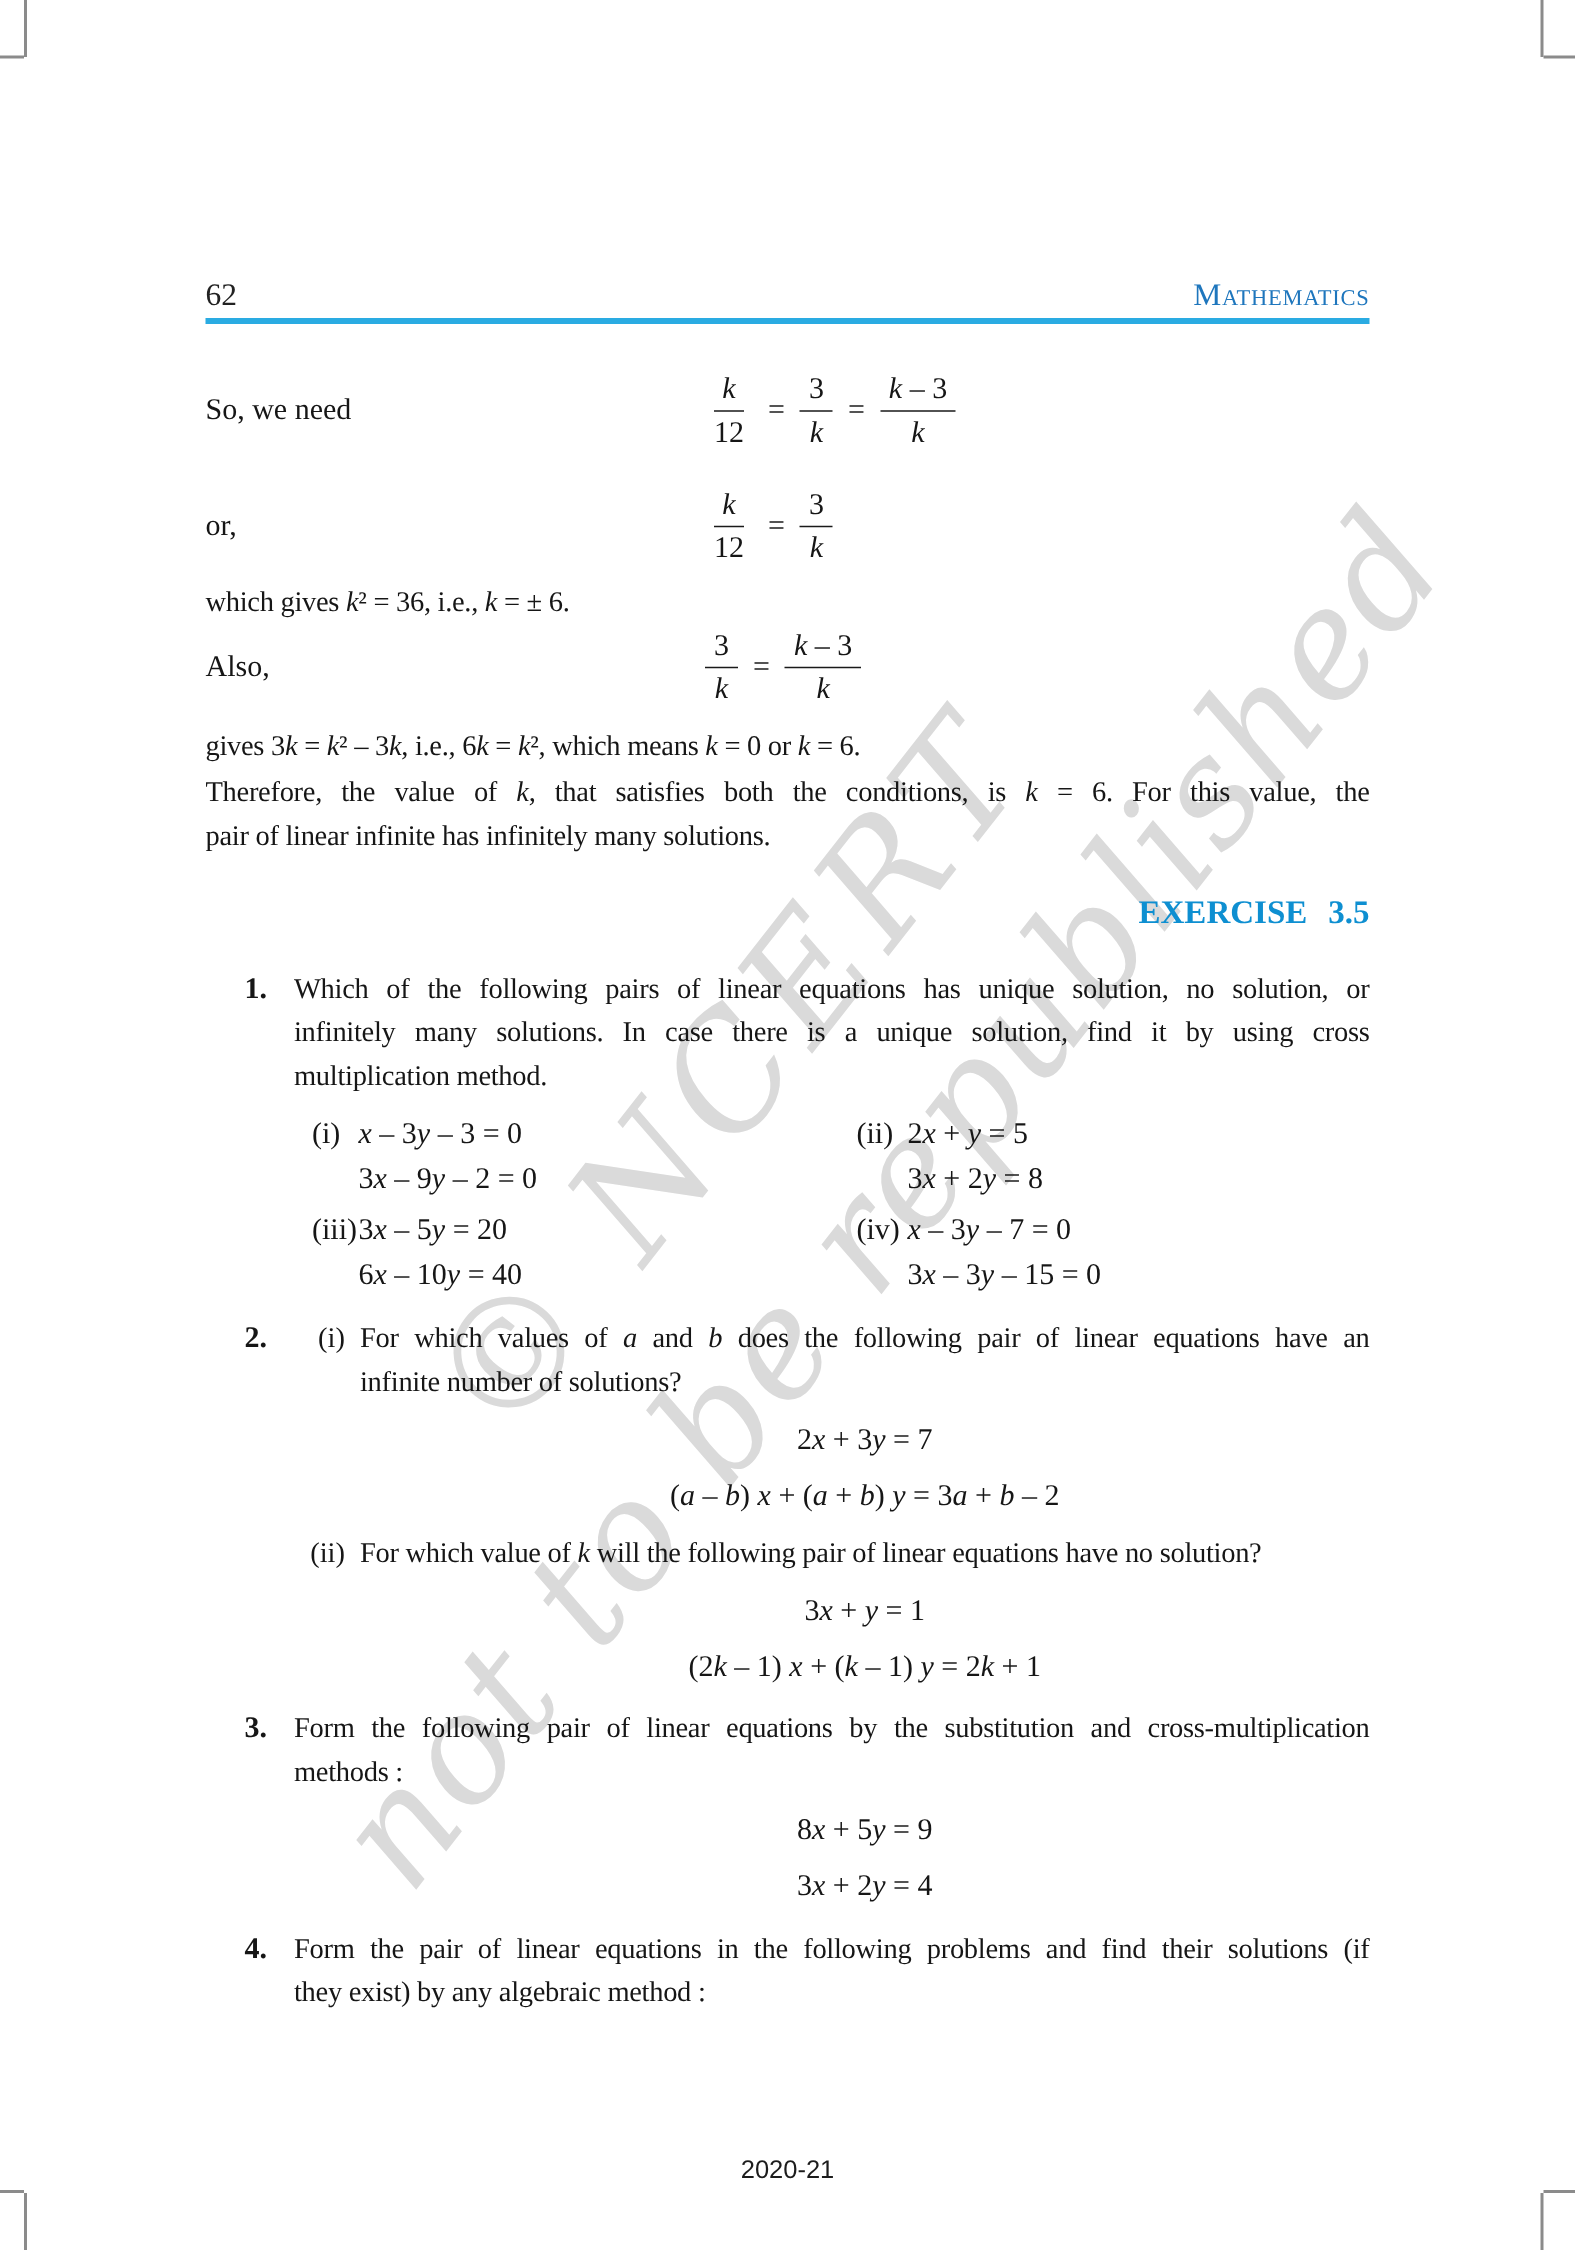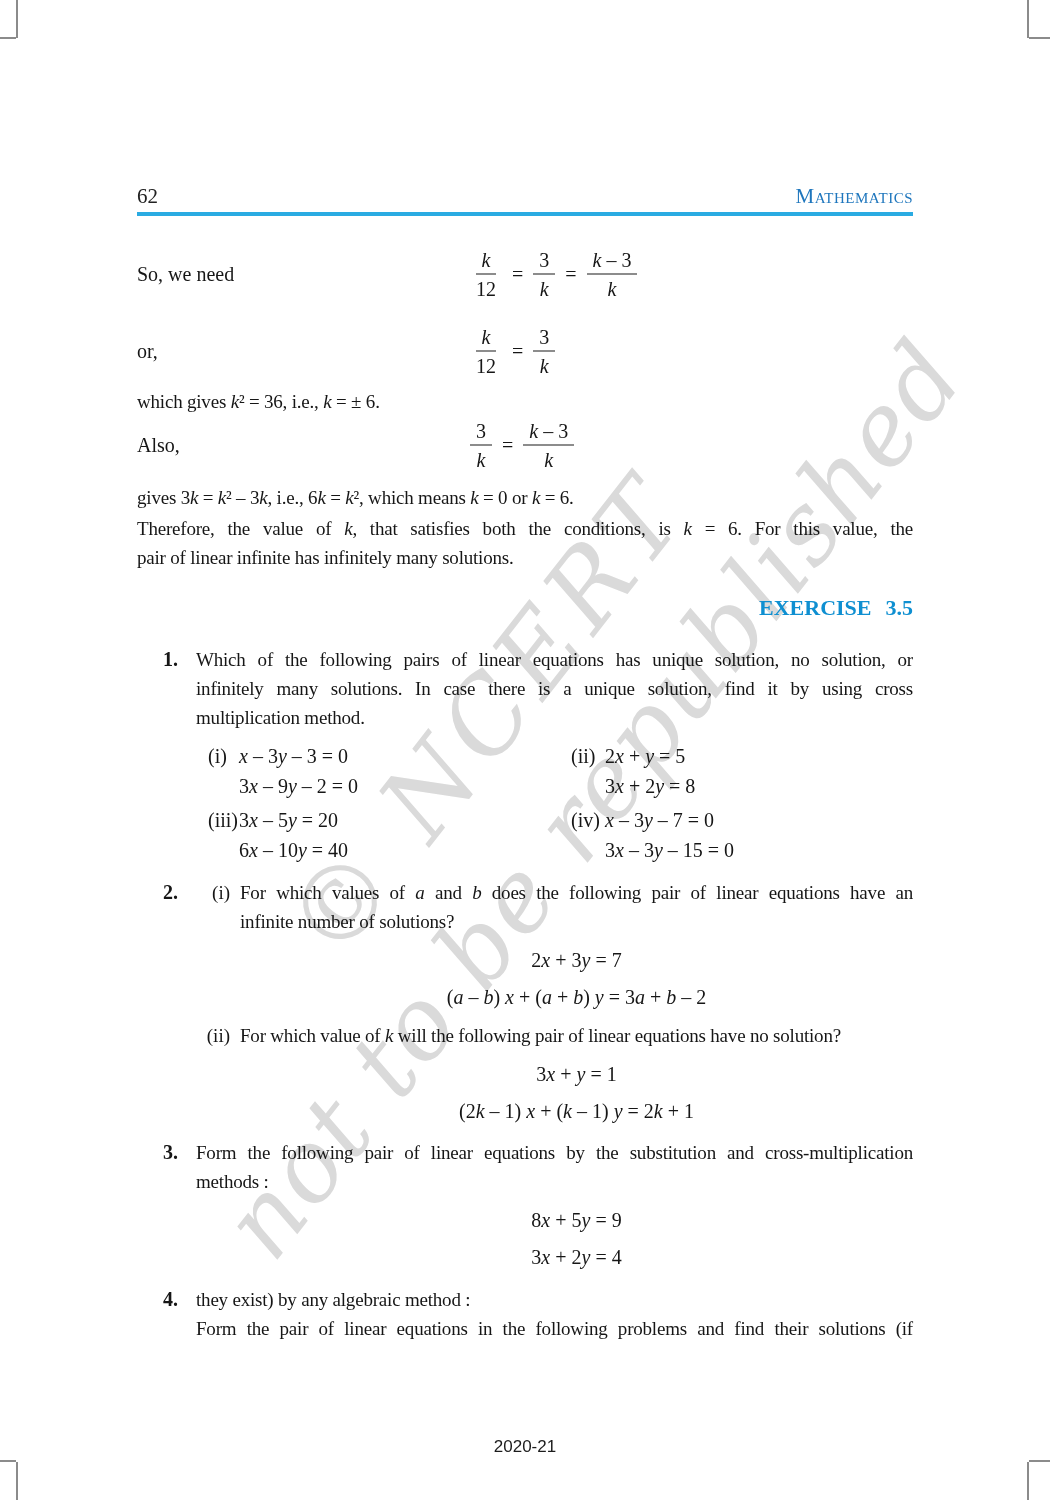--- a/index.html
+++ b/index.html
@@ -210,19 +210,19 @@
   <div class="item item3">
     <span class="inum">3.</span>
     <div class="prose jline">Form the following pair of linear equations by the substitution and cross-multiplication</div>
     <div class="prose lline">methods :</div>
     <div class="eqline eq1">8<i>x</i> + 5<i>y</i> = 9</div>
     <div class="eqline eq2">3<i>x</i> + 2<i>y</i> = 4</div>
   </div>
 
   <div class="item item4">
     <span class="inum">4.</span>
+    <div class="prose jline">Form the pair of linear equations in the following problems and find their solutions (if</div>
     <div class="prose lline">they exist) by any algebraic method :</div>
-    <div class="prose jline">Form the pair of linear equations in the following problems and find their solutions (if</div>
   </div>
 
 </div>
 
 <div class="footer">2020-21</div>
 
 </body></html>

